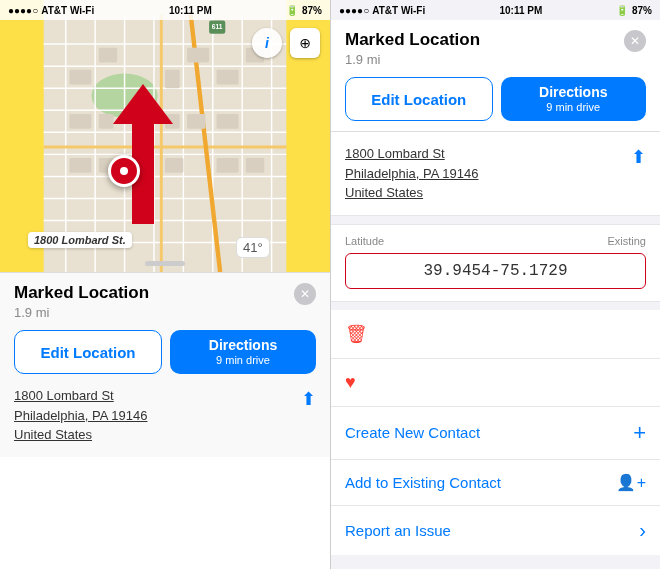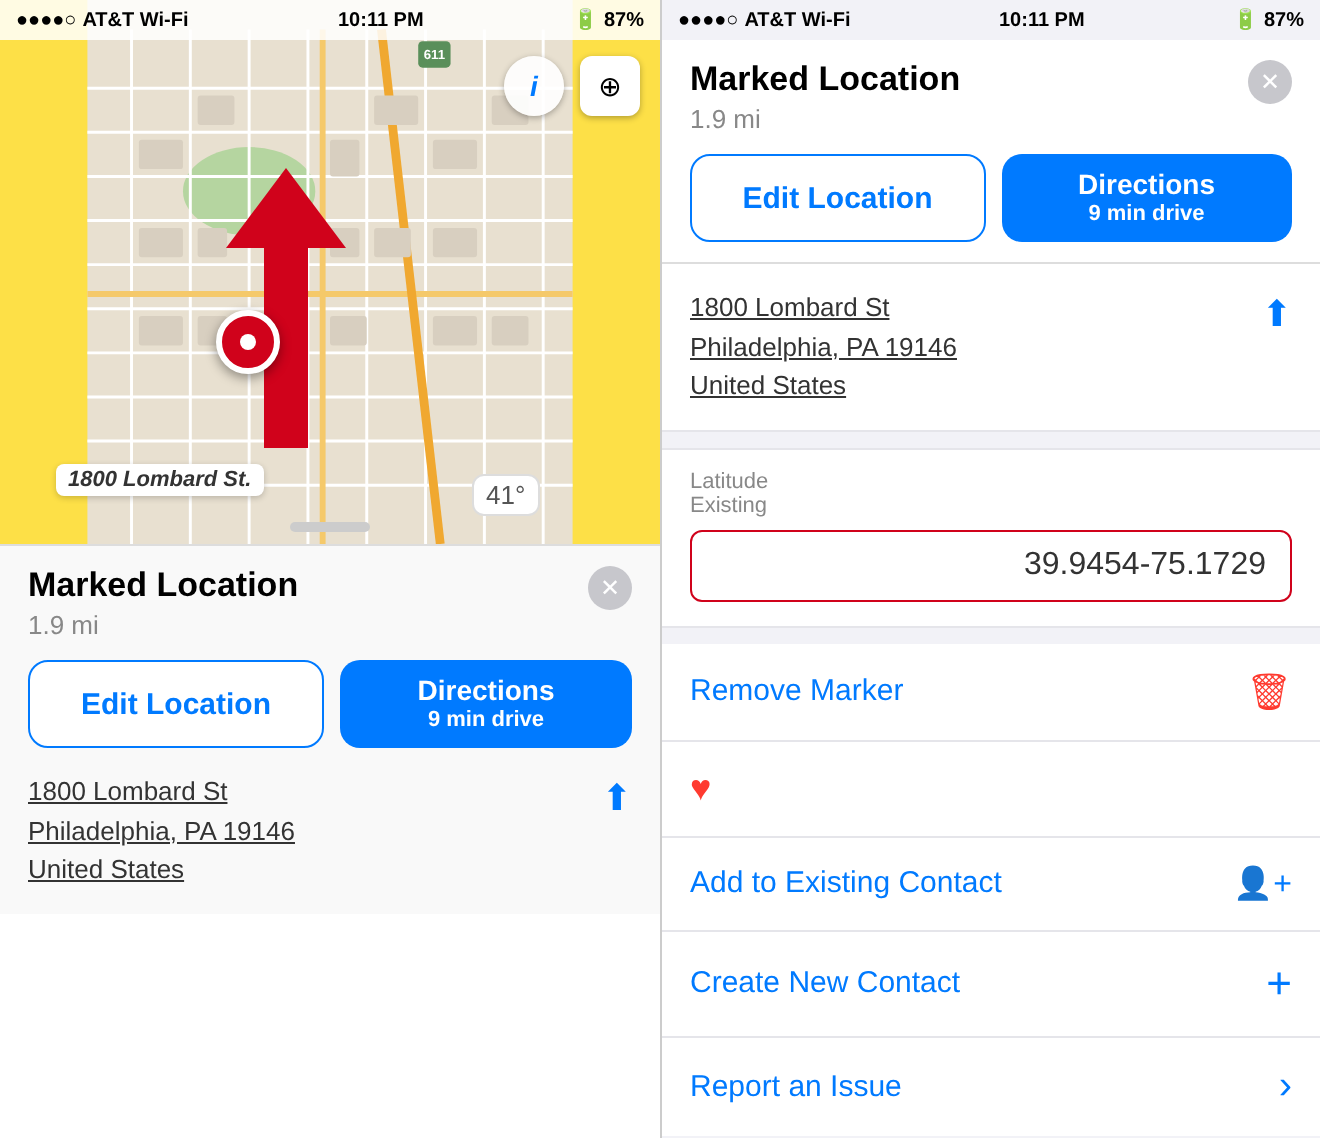--- a/index.html
+++ b/index.html
@@ -257,21 +257,21 @@
       cursor: pointer;
       display: flex;
       flex-direction: column;
       align-items: center;
       justify-content: center;
       line-height: 1.2;
     }
 
     .btn-directions .dir-sub {
       font-size: 11px;
-      font-weight: 700;
+      font-weight: 400;
     }
 
     .address-row {
       display: flex;
       justify-content: space-between;
       align-items: flex-start;
     }
 
     .address-text {
       font-size: 13px;
@@ -376,30 +376,30 @@
       border-top: 0.5px solid #e5e5ea;
       border-bottom: 0.5px solid #e5e5ea;
     }
 
     .coords-labels {
       display: flex;
       justify-content: space-between;
       font-size: 11px;
       color: #888;
       margin-bottom: 6px;
-      flex-direction: column;
     }
 
     .coords-values {
       display: flex;
-      justify-content: flex-end;
+      justify-content: center;
       border: 1.5px solid #d0021b;
       border-radius: 6px;
       padding: 8px 12px;
       background: white;
+      font-family: Liberation Mono, monospace;
     }
 
     .coord-val {
       font-size: 16px;
       color: #333;
     }
 
     .action-list {
       background: white;
       margin-top: 8px;
@@ -607,39 +607,38 @@
       </div>
       <div class="coords-values">
         <span class="coord-val">39.9454</span>
         <span class="coord-val">-75.1729</span>
       </div>
     </div>
 
     <div class="action-list">
 
       <div class="action-item">
-        <span class="action-label">Remove Marker</span>
         <span class="action-icon icon-trash">🗑</span>
       </div>
 
       <div class="action-item">
         <span class="action-icon icon-heart">♥</span>
+      </div>
+
+      <div class="action-item">
+        <span class="action-label">Create New Contact</span>
+        <span class="action-icon icon-plus">+</span>
       </div>
 
       <div class="action-item">
         <span class="action-label">Add to Existing Contact</span>
         <span class="action-icon icon-person-plus" style="font-size:16px">👤+</span>
       </div>
 
       <div class="action-item">
-        <span class="action-label">Create New Contact</span>
-        <span class="action-icon icon-plus">+</span>
-      </div>
-
-      <div class="action-item">
         <span class="action-label">Report an Issue</span>
         <span class="action-icon icon-chevron" style="font-size:20px; font-weight:300">›</span>
       </div>
 
     </div>
 
   </div>
 </div>
 
 </body></html>

